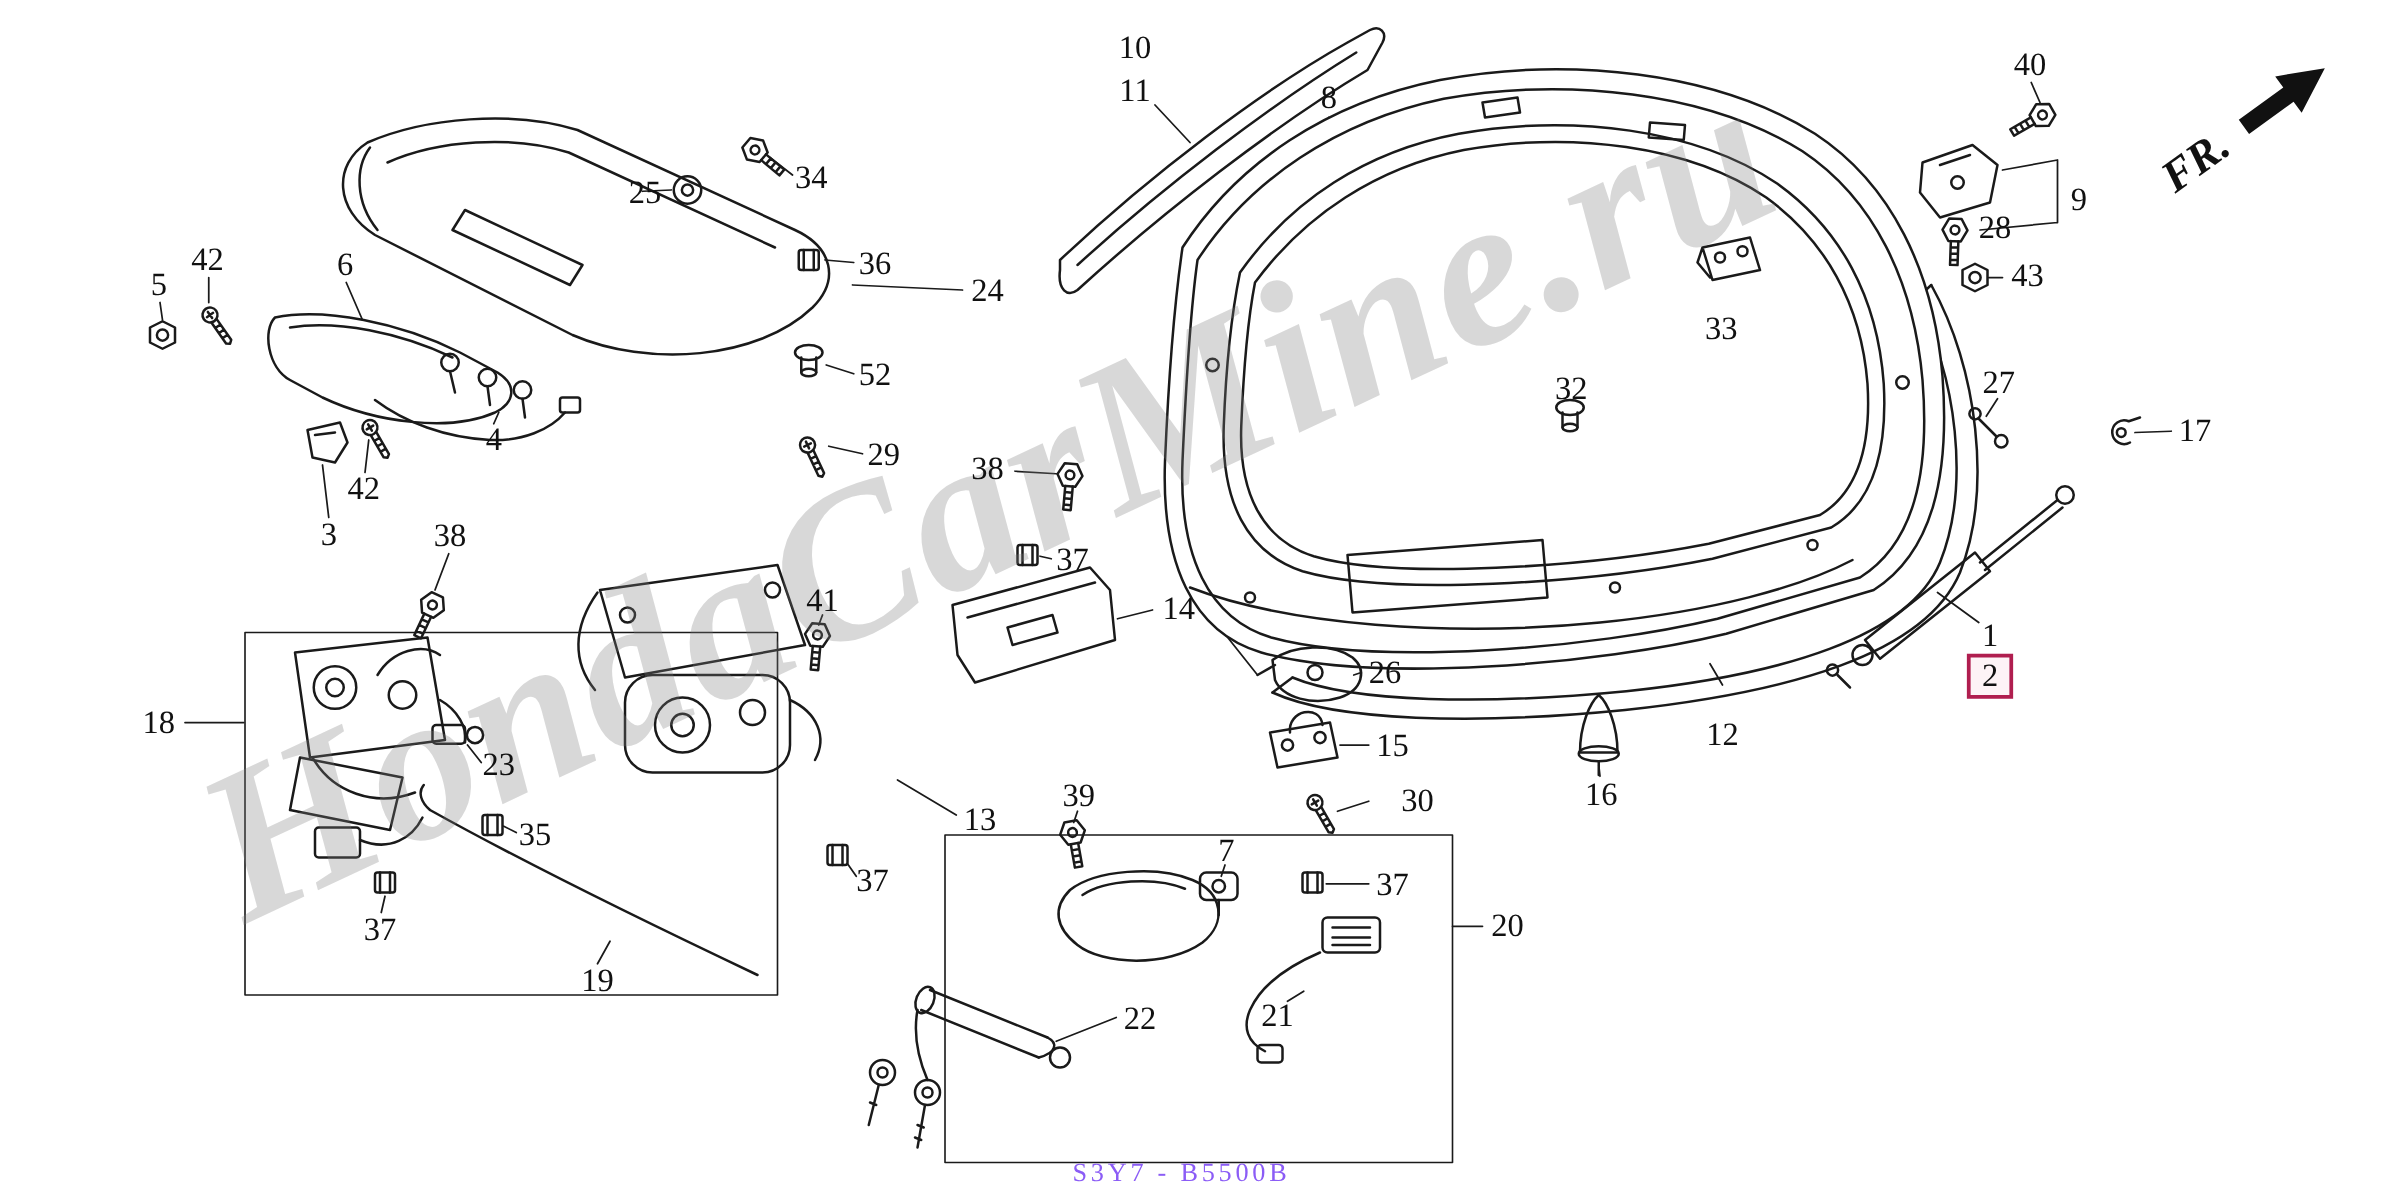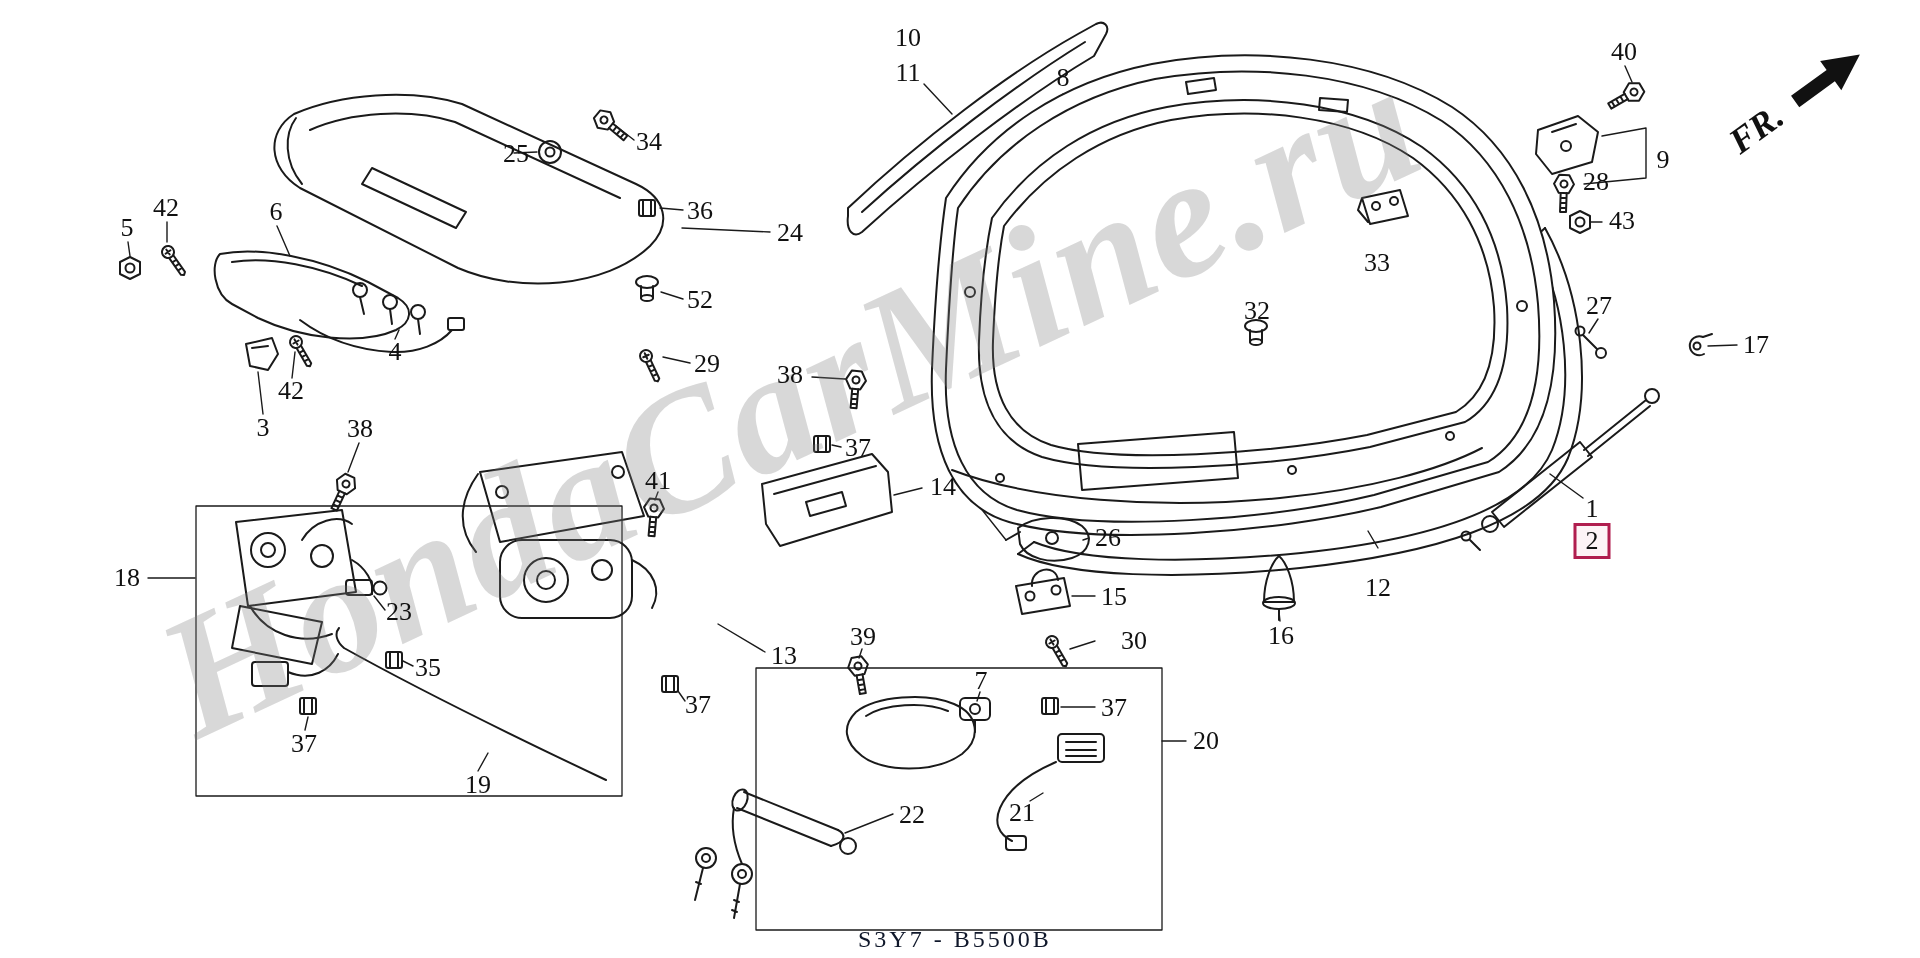--- a/index.html
+++ b/index.html
@@ -8,21 +8,21 @@
   .drawing-svg{position:absolute;left:0;top:0;z-index:1;}
   .watermark{position:absolute;left:790px;top:400px;transform:translate(-50%,-50%) rotate(-25deg);
              font-family:"Liberation Serif",serif;font-style:italic;font-weight:700;
              font-size:172px;color:rgba(125,125,125,0.30);white-space:nowrap;z-index:2;
              pointer-events:none;letter-spacing:2px;}
   .labels-layer{position:absolute;left:0;top:0;width:100%;height:100%;z-index:3;}
   .part-label{position:absolute;transform:translate(-50%,-50%);font-family:"Liberation Serif",serif;
               font-size:26px;line-height:1;color:#111;white-space:nowrap;cursor:pointer;}
   .part-label.highlighted{border:3px solid var(--hl,#b01e4f);background:#fdf3f6;padding:2px 9px;}
   .drawing-code{position:absolute;left:858px;top:926px;z-index:3;font-family:"Liberation Serif",serif;
-                font-size:24px;letter-spacing:3px;color:#0f172a;}
+                font-size:21px;letter-spacing:3px;color:#8b5cf6;}
 </style>
 </head>
 <body>
 
 <div class="stage">
 
   <svg class="drawing-svg" width="1920" height="958" viewBox="0 0 1920 958">
     <defs>
       <g id="g-bolt">
         <polygon points="-9,-5 0,-10 9,-5 9,5 0,10 -9,5"></polygon>

